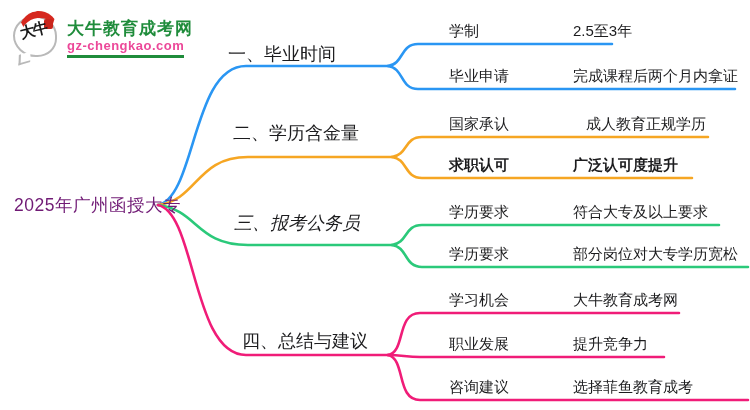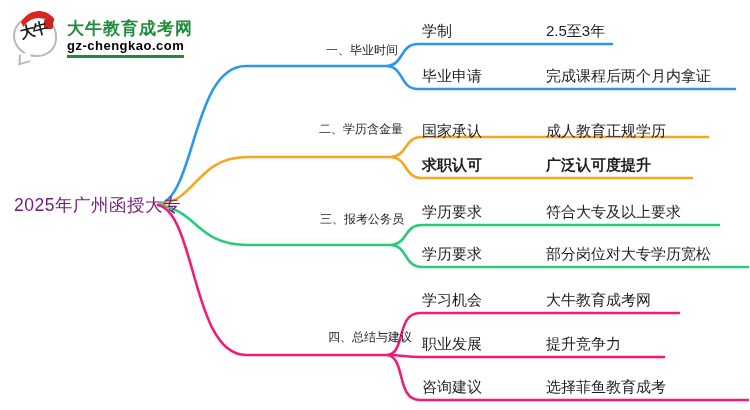--- a/index.html
+++ b/index.html
@@ -23,39 +23,39 @@
     border-left:2px solid #b9b9b9;border-bottom:2px solid #b9b9b9;transform:skew(-20deg) rotate(-18deg);}
   .logo-arc{position:absolute;left:5px;top:-1px;width:36px;height:17px;
     border-top:7px solid #d6281f;border-left:3px solid transparent;border-right:3px solid transparent;
     border-radius:50% 50% 0 0/100% 100% 0 0;transform:rotate(-6deg);}
   .logo-seal{position:absolute;right:6px;top:7px;width:9px;height:10px;background:#c9251c;border-radius:2px;}
   .logo-chars{position:absolute;left:8px;top:12px;font-family:"Liberation Serif",serif;
     font-weight:bold;font-size:15px;line-height:13px;color:#1a1a1a;transform:rotate(-14deg);
     letter-spacing:-2px;width:30px;}
   .logo-text{display:flex;flex-direction:column;margin-top:7px;}
   .logo-title{font-size:17px;font-weight:bold;color:#1f8c3b;letter-spacing:1px;line-height:19px;}
-  .logo-domain{font-size:13px;font-weight:bold;color:#000000;letter-spacing:.5px;line-height:15px;
+  .logo-domain{font-size:13px;font-weight:bold;color:#ec4899;letter-spacing:.5px;line-height:15px;
     border-bottom:3px solid #1f8c3b;padding-bottom:2px;align-self:flex-start;}
 
   
   .root{position:absolute;left:14px;top:193px;font-size:17.5px;color:#701a75;letter-spacing:.5px;}
 
   
-  .bl{position:absolute;width:170px;text-align:right;font-size:12px;color:#1c1c1e;}
+  .bl{position:absolute;width:170px;text-align:left;font-size:18px;color:#1c1c1e;}
   .bl1{left:228px;top:42px;}
   .bl2{left:233px;top:121px;}
-  .bl3{left:234px;top:211px;}
+  .bl3{left:234px;top:211px;font-style:italic;}
   .bl4{left:242px;top:329px;}
 
   
   .row{position:absolute;left:402px;height:21px;display:flex;align-items:flex-end;font-size:15px;white-space:nowrap;}
-  .row .k{margin-left:20px;width:124px;flex:0 0 auto;}
+  .row .k{margin-left:47px;width:124px;flex:0 0 auto;}
   .row .v{flex:0 0 auto;}
   #b1r1{top:20px;} #b1r2{top:65px;}
-  #b2r1{top:120px;} #b2r2{top:154px;font-weight:bold;}
+  #b2r1{top:113px;gap:13px;} #b2r2{top:154px;font-weight:bold;}
   #b3r1{top:201px;} #b3r2{top:243px;}
   #b4r1{top:289px;} #b4r2{top:333px;} #b4r3{top:376px;}
 </style>
 </head>
 <body>
 
 <div class="stage">
 
   <svg class="links" width="750" height="410" viewBox="0 0 750 410">
 

